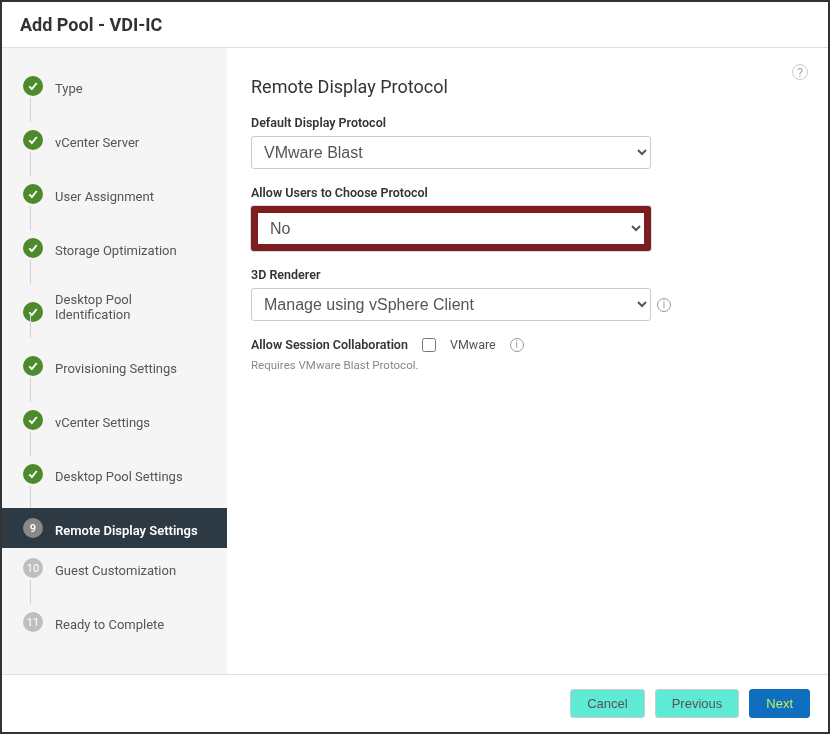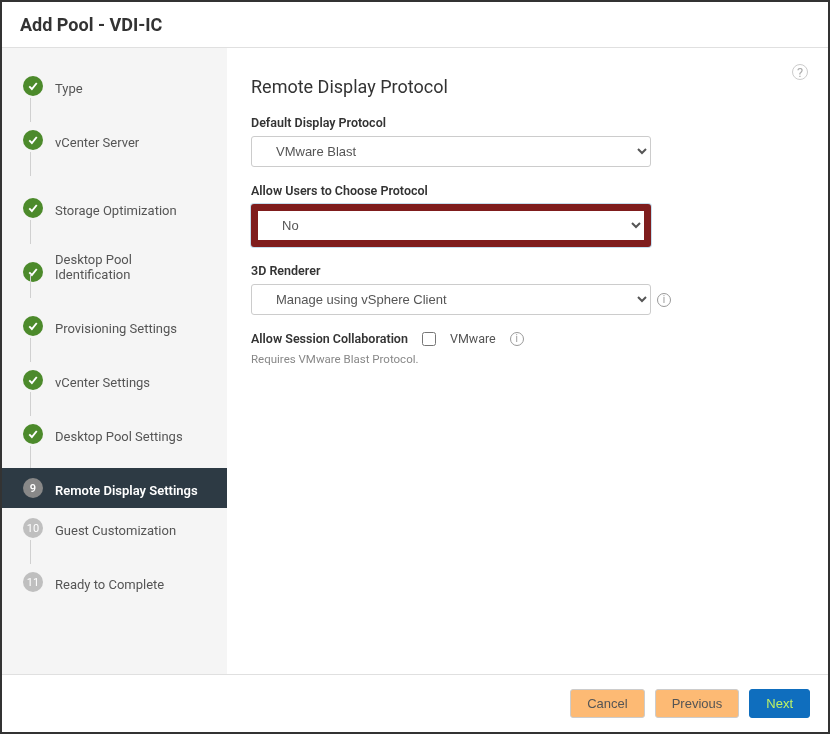--- a/index.html
+++ b/index.html
@@ -114,22 +114,22 @@
   .field-label {
     font-size: 12.5px;
     font-weight: 600;
     color: #333;
     margin-bottom: 6px;
     display: block;
   }
   select {
     width: 100%;
     max-width: 400px;
-    padding: 6px 20px;
-    font-size: 13px;
+    padding: 6px 8px;
+    font-size: 16px;
     border: 1px solid #ccc;
     border-radius: 3px;
     background: #fff;
     color: #555;
   }
   select.focused {
     border: 7px solid #7f1d1d;
     box-shadow: 0 0 0 1px rgba(26,123,189,.25);
   }
   .inline-row {
@@ -158,21 +158,21 @@
     padding: 14px 18px;
     display:flex;
     justify-content:flex-end;
     gap:10px;
   }
   .btn {
     font-size:13px;
     padding: 6px 16px;
     border-radius:3px;
     border:1px solid #ccc;
-    background:#fdba74;
+    background:#5eead4;
     color:#555;
     cursor:pointer;
   }
   .btn.primary {
     background:#0f6ebe;
     border-color:#0f6ebe;
     color:#bef264;
   }
   .renderer-row{ display:flex; align-items:center; gap:6px; }
   .renderer-row select{ flex:0 0 400px; }
@@ -201,20 +201,29 @@
       <div class="step">
         <span class="badge done">
           <svg viewBox="0 0 16 16" fill="none" stroke="white" stroke-width="2.5">
             <polyline points="3,8.5 6.5,12 13,4"></polyline>
           </svg>
         </span>
         <span>vCenter Server</span>
         <div class="connector"></div>
       </div>
       <div style="height: 14px;"></div>
+      <div class="step">
+        <span class="badge done">
+          <svg viewBox="0 0 16 16" fill="none" stroke="white" stroke-width="2.5">
+            <polyline points="3,8.5 6.5,12 13,4"></polyline>
+          </svg>
+        </span>
+        <span>User Assignment</span>
+        <div class="connector"></div>
+      </div>
       <div style="height: 14px;"></div>
       <div class="step">
         <span class="badge done">
           <svg viewBox="0 0 16 16" fill="none" stroke="white" stroke-width="2.5">
             <polyline points="3,8.5 6.5,12 13,4"></polyline>
           </svg>
         </span>
         <span>Storage Optimization</span>
         <div class="connector"></div>
       </div>

